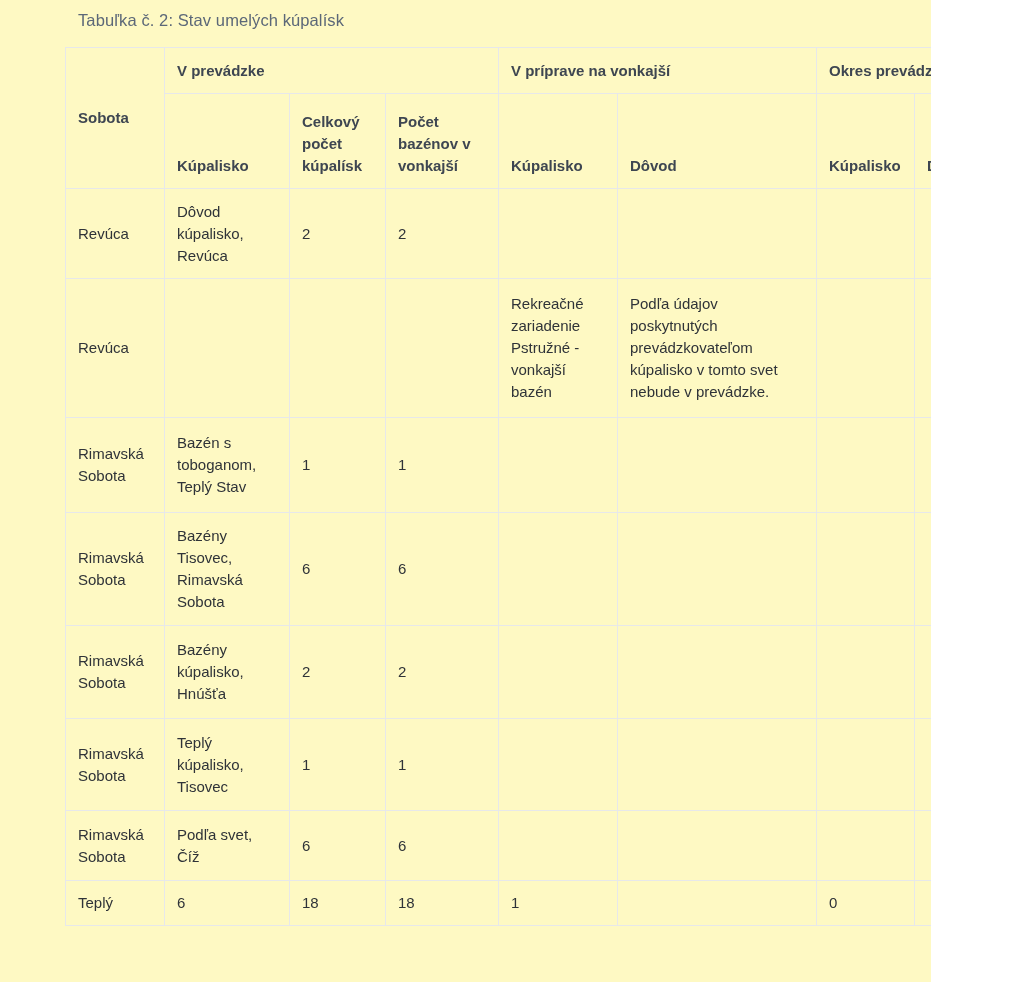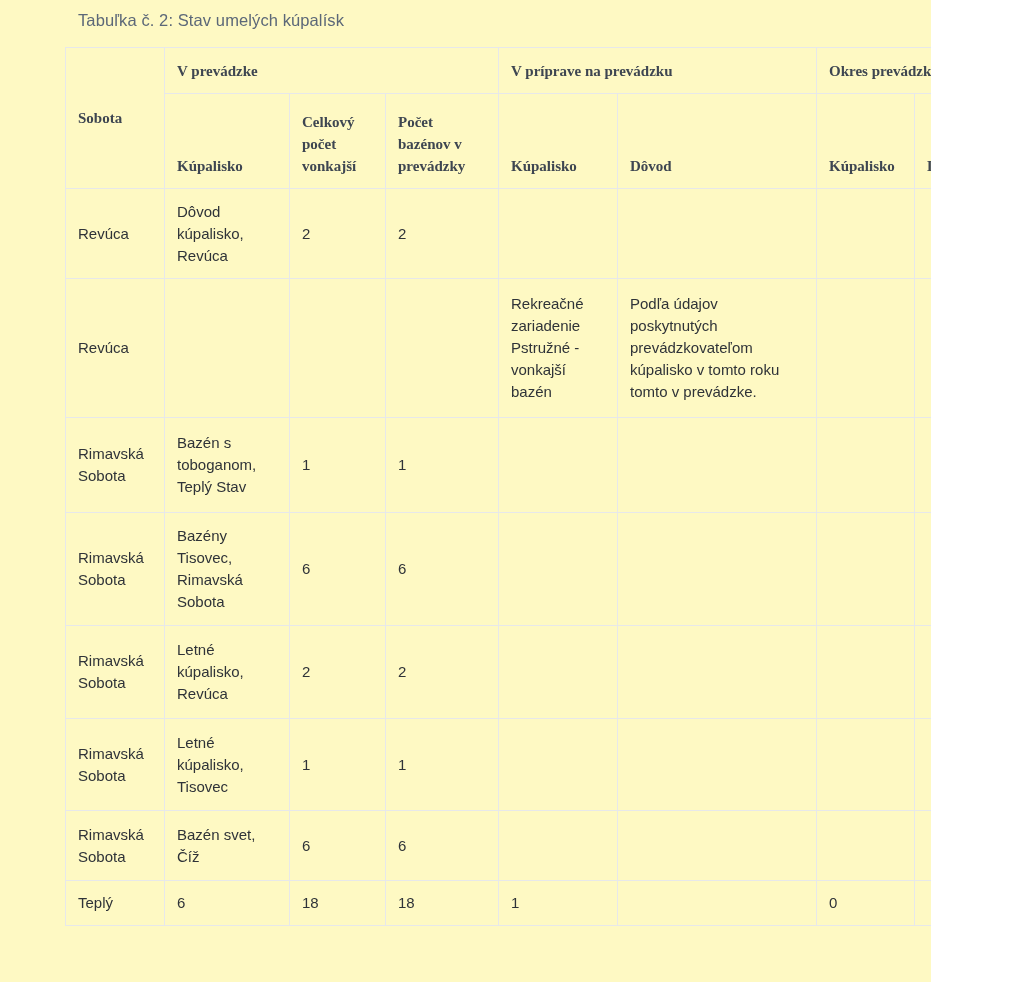--- a/index.html
+++ b/index.html
@@ -38,21 +38,20 @@
   table.pools th, table.pools td {
     border: 1px solid #e7e8ea;
     padding: 11px 12px;
     text-align: left;
     font-weight: 400;
     overflow: hidden;
   }
   table.pools thead th {
     font-weight: 700;
     color: #3e4651;
-    font-family: Liberation Serif, serif;
   }
   thead tr.group-row { height: 46px; }
   thead tr.group-row th { vertical-align: middle; }
   thead tr.sub-row { height: 95px; }
   thead tr.sub-row th { vertical-align: bottom; }
   thead th.okres-head { vertical-align: bottom; }
   tbody td { vertical-align: middle; }
   tbody tr:nth-child(1) { height: 90px; }
   tbody tr:nth-child(2) { height: 139px; }
   tbody tr:nth-child(3) { height: 95px; }
@@ -76,27 +75,27 @@
         <col style="width: 113px;">
         <col style="width: 119px;">
         <col style="width: 199px;">
         <col style="width: 98px;">
         <col style="width: 73px;">
       </colgroup>
     <thead>
         <tr class="group-row">
           <th rowspan="2" class="okres-head">Sobota</th>
           <th colspan="3">V prevádzke</th>
-          <th colspan="2">V príprave na prevádzku</th>
+          <th colspan="2">V príprave na vonkajší</th>
           <th colspan="2">Okres prevádzky</th>
         </tr>
         <tr class="sub-row">
           <th>Kúpalisko</th>
-          <th>Celkový počet vonkajší</th>
-          <th>Počet bazénov v prevádzky</th>
+          <th>Celkový počet kúpalísk</th>
+          <th>Počet bazénov v vonkajší</th>
           <th>Kúpalisko</th>
           <th>Dôvod</th>
           <th>Kúpalisko</th>
           <th>Dôvod</th>
         </tr>
       </thead>
     <tbody>
         <tr>
           <td>Revúca</td>
           <td>Dôvod kúpalisko, Revúca</td>
@@ -106,21 +105,21 @@
           <td></td>
           <td></td>
           <td></td>
         </tr>
         <tr>
           <td>Revúca</td>
           <td></td>
           <td></td>
           <td></td>
           <td>Rekreačné zariadenie Pstružné - vonkajší bazén</td>
-          <td>Podľa údajov poskytnutých prevádzkovateľom kúpalisko v tomto roku tomto v prevádzke.</td>
+          <td>Podľa údajov poskytnutých prevádzkovateľom kúpalisko v tomto svet nebude v prevádzke.</td>
           <td></td>
           <td></td>
         </tr>
         <tr>
           <td>Rimavská Sobota</td>
           <td>Bazén s toboganom, Teplý Stav</td>
           <td>1</td>
           <td>1</td>
           <td></td>
           <td></td>
@@ -132,41 +131,41 @@
           <td>Bazény Tisovec, Rimavská Sobota</td>
           <td>6</td>
           <td>6</td>
           <td></td>
           <td></td>
           <td></td>
           <td></td>
         </tr>
         <tr>
           <td>Rimavská Sobota</td>
-          <td>Letné kúpalisko, Revúca</td>
+          <td>Bazény kúpalisko, Hnúšťa</td>
           <td>2</td>
           <td>2</td>
           <td></td>
           <td></td>
           <td></td>
           <td></td>
         </tr>
         <tr>
           <td>Rimavská Sobota</td>
-          <td>Letné kúpalisko, Tisovec</td>
+          <td>Teplý kúpalisko, Tisovec</td>
           <td>1</td>
           <td>1</td>
           <td></td>
           <td></td>
           <td></td>
           <td></td>
         </tr>
         <tr>
           <td>Rimavská Sobota</td>
-          <td>Bazén svet, Číž</td>
+          <td>Podľa svet, Číž</td>
           <td>6</td>
           <td>6</td>
           <td></td>
           <td></td>
           <td></td>
           <td></td>
         </tr>
         <tr>
           <td>Teplý</td>
           <td>6</td>

